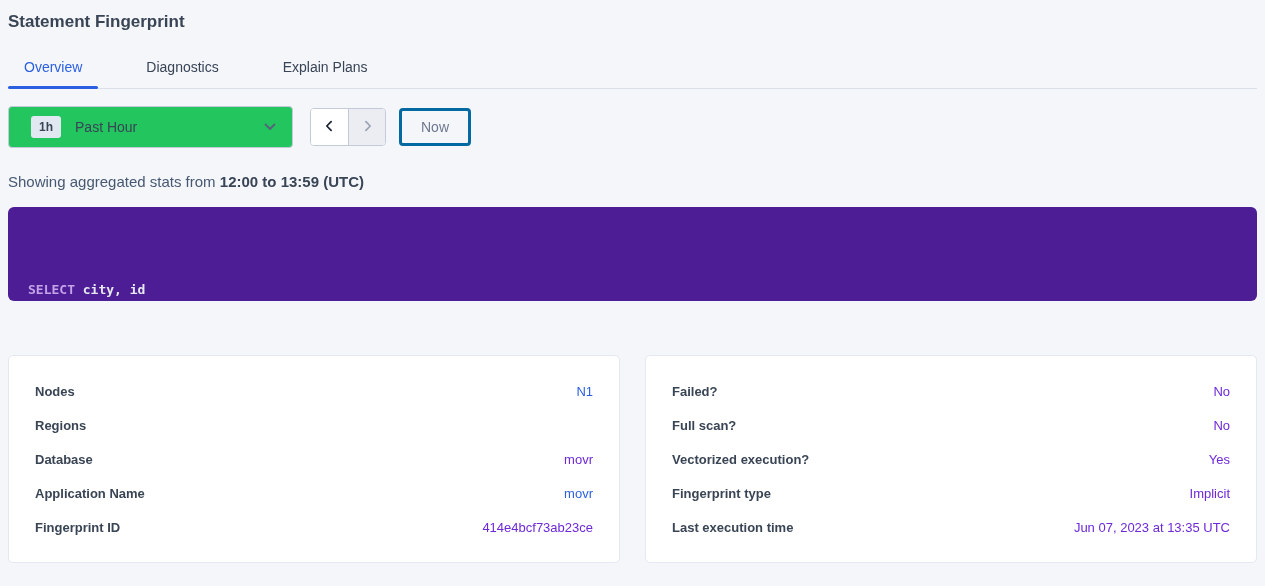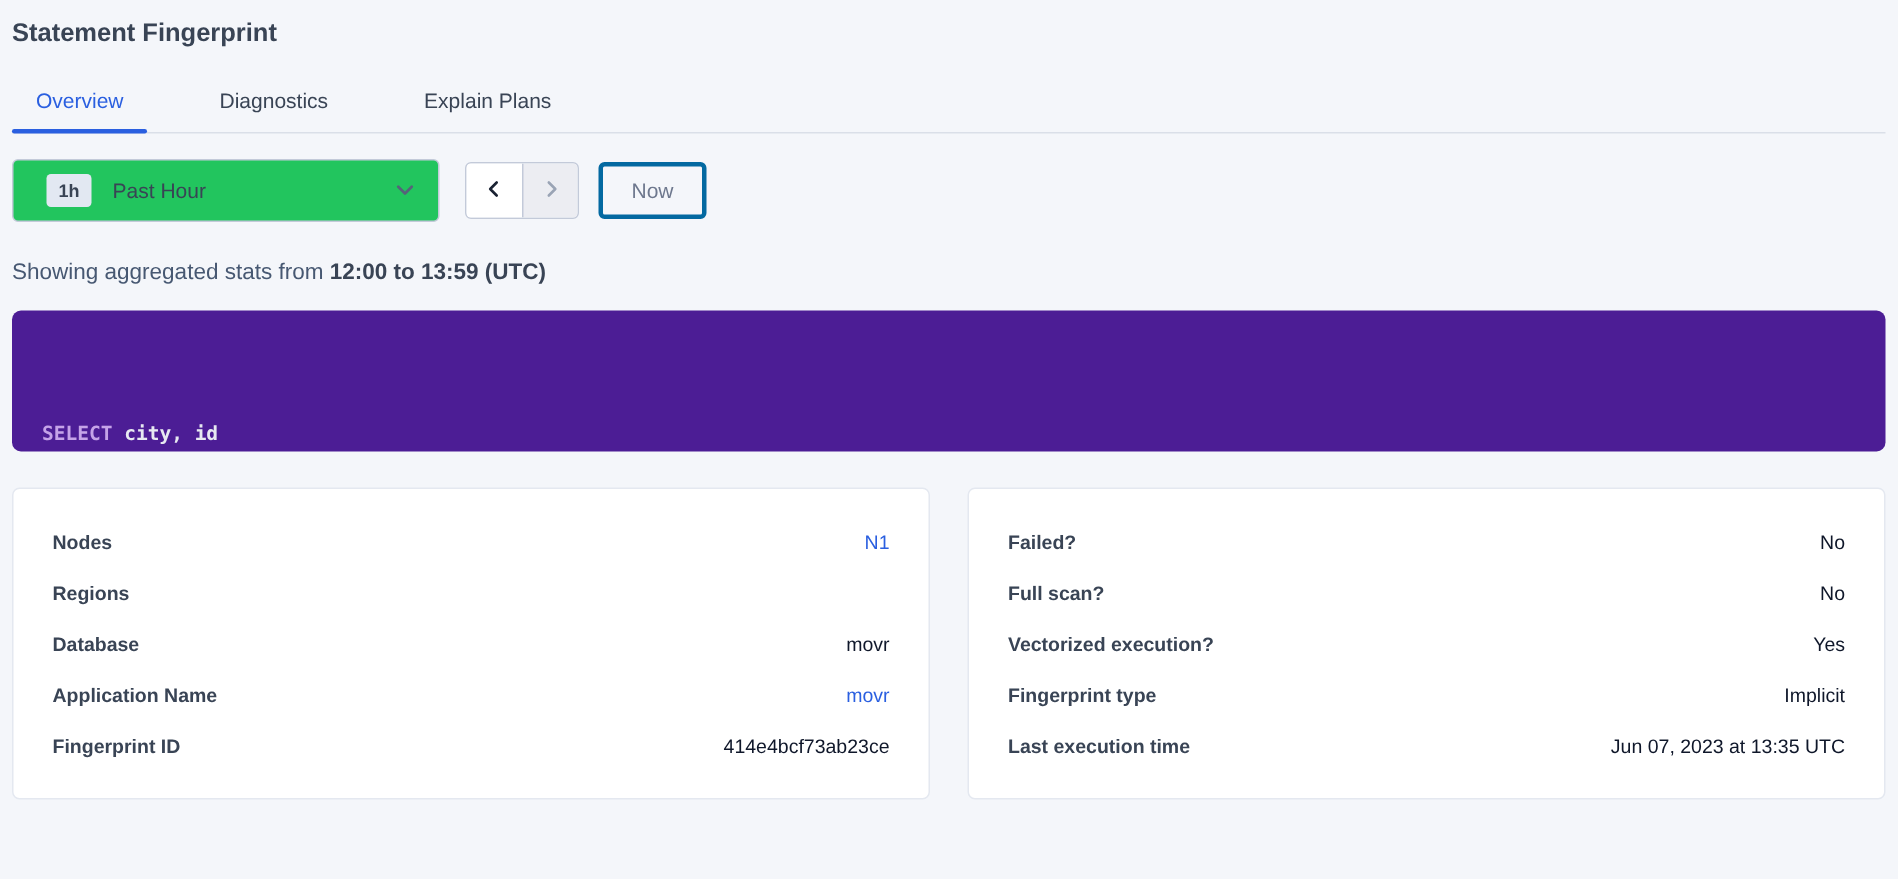--- a/index.html
+++ b/index.html
@@ -91,33 +91,33 @@
     padding: 25px 20px 33px;
     font-family: "DejaVu Sans Mono", monospace;
     font-size: 13px; font-weight: bold;
     line-height: 23px; color: #e7e9f1;
     white-space: pre; overflow: hidden;
   }
   .sql-line span { white-space: pre; }
   .sql-kw { color: #c5a3e8; }
 
   
-  .cards { display: flex; gap: 25px; margin-top: 24px; justify-content: flex-end; }
+  .cards { display: flex; gap: 25px; margin-top: 54px; justify-content: flex-end; }
   .card {
     flex: 1; height: 208px;
     background: #fff;
     border: 1px solid #e4e8f0; border-radius: 5px;
     padding: 18px 26px 20px;
   }
   .detail-row {
     display: flex; justify-content: space-between; align-items: center;
     height: 34px; font-size: 13px;
   }
   .detail-label { font-weight: bold; color: #394455; }
-  .detail-value { color: #0f172a; text-align: right; }
+  .detail-value { color: #6d28d9; text-align: right; }
   .detail-value.link { color: var(--accent); cursor: pointer; }
 
   :root { --accent: #2a5fe0; }
 </style>
 </head>
 <body>
 
 <div class="container">
 
   <h1 class="page-title">Statement Fingerprint</h1>

